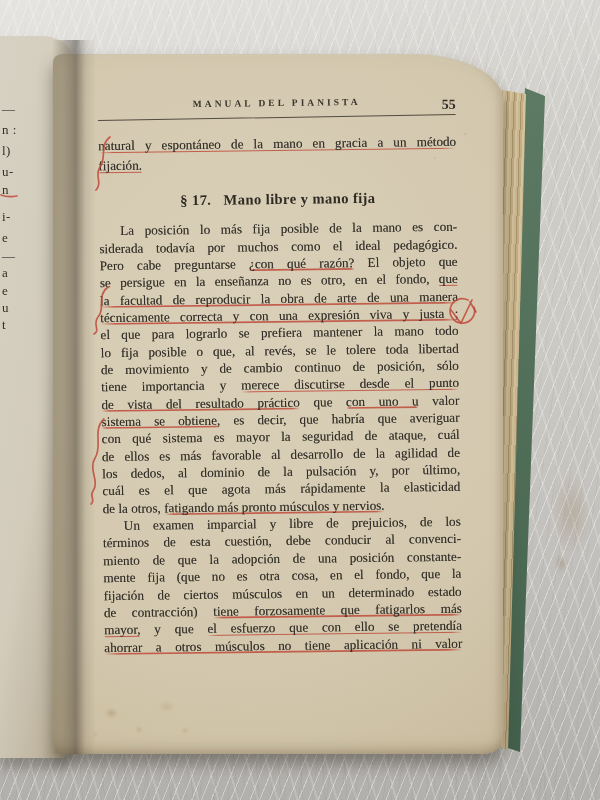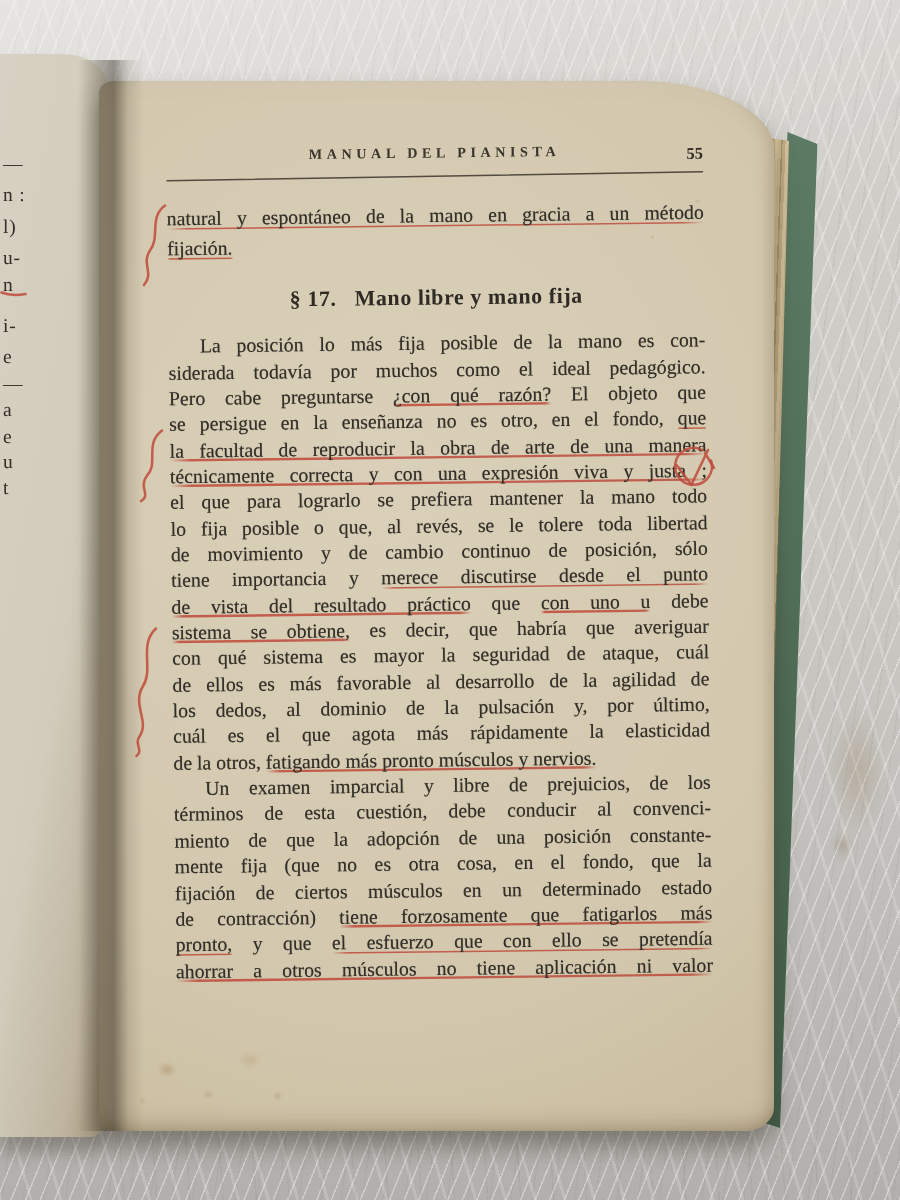--- a/index.html
+++ b/index.html
@@ -68,41 +68,41 @@
     color:var(--c-ink,#332f28);letter-spacing:.5px;
   }
   
   .gutter{
     position:absolute;left:52px;top:40px;width:44px;height:714px;z-index:7;pointer-events:none;
     background:linear-gradient(90deg,rgba(60,50,35,0) 0%,rgba(60,50,35,.30) 32%,rgba(35,28,18,.42) 54%,rgba(60,50,35,.12) 76%,rgba(60,50,35,0) 100%);
   }
 
   
   .main-page{
-    position:absolute;left:66px;top:54px;width:450px;height:700px;z-index:5;
+    position:absolute;left:53px;top:54px;width:450px;height:700px;z-index:5;
     background:radial-gradient(130% 90% at 42% 38%,#dad0b9 0%,#d3c8ae 55%,#c8ba9d 85%,#bfae8e 100%);
     border-radius:10px 90px 20px 8px / 8px 46px 16px 10px;
     box-shadow:
       0 10px 16px rgba(50,44,34,.45),
       inset 16px 0 20px -12px rgba(90,75,50,.55),
       inset -7px 0 12px -6px rgba(120,100,70,.40),
       inset 0 -10px 16px -9px rgba(120,100,70,.45),
       inset 0 6px 10px -6px rgba(255,250,235,.5);
   }
   .content{
     position:absolute;left:48px;top:44px;width:358px;
     transform:rotate(-0.7deg);
     color:var(--c-ink,#332f28);
   }
   .running-header{position:relative;height:15px;}
   .rh-title{
     display:block;text-align:center;font-size:9.5px;font-weight:bold;
     letter-spacing:3px;color:#3a352c;
   }
-  .rh-num{position:absolute;right:0;top:1px;font-size:11px;font-weight:bold;}
+  .rh-num{position:absolute;right:0;top:1px;font-size:14px;font-weight:bold;}
   .header-rule{
     margin-top:4px;height:1.3px;background:rgba(45,40,32,.78);
     border-radius:1px;transform:rotate(-.25deg);
   }
   .intro{margin-top:16px;}
   .intro .bline{line-height:20px;}
   .heading{
     white-space:pre;text-align:center;font-weight:bold;font-size:14.6px;
     margin-top:17px;margin-bottom:12px;letter-spacing:.4px;color:#2f2b24;
   }
@@ -179,34 +179,34 @@
           <div class="bline indent"><span>La posición lo más fija posible de la mano es con-</span></div>
           <div class="bline"><span>siderada todavía por muchos como el ideal pedagógico.</span></div>
           <div class="bline"><span>Pero cabe preguntarse </span><span class="redline">¿con qué razón?</span><span> El objeto que</span></div>
           <div class="bline"><span>se persigue en la enseñanza no es otro, en el fondo, </span><span class="redline">que</span></div>
           <div class="bline"><span class="redline">la facultad de reproducir la obra de arte de una manera</span></div>
           <div class="bline"><span class="redline">técnicamente correcta y con una expresión viva y justa ;</span></div>
           <div class="bline"><span>el que para lograrlo se prefiera mantener la mano todo</span></div>
           <div class="bline"><span>lo fija posible o que, al revés, se le tolere toda libertad</span></div>
           <div class="bline"><span>de movimiento y de cambio continuo de posición, sólo</span></div>
           <div class="bline"><span>tiene importancia y </span><span class="redline">merece discutirse desde el punto</span></div>
-          <div class="bline"><span class="redline">de vista del resultado práctico</span><span> que </span><span class="redline">con uno u</span><span> debe</span></div>
+          <div class="bline"><span class="redline">de vista del resultado práctico</span><span> que </span><span class="redline">con uno u</span><span> valor</span></div>
           <div class="bline"><span class="redline">sistema se obtiene,</span><span> es decir, que habría que averiguar</span></div>
           <div class="bline"><span>con qué sistema es mayor la seguridad de ataque, cuál</span></div>
           <div class="bline"><span>de ellos es más favorable al desarrollo de la agilidad de</span></div>
           <div class="bline"><span>los dedos, al dominio de la pulsación y, por último,</span></div>
           <div class="bline"><span>cuál es el que agota más rápidamente la elasticidad</span></div>
           <div class="bline short"><span>de la otros, </span><span class="redline">fatigando más pronto músculos y nervios.</span></div>
           <div class="bline indent"><span>Un examen imparcial y libre de prejuicios, de los</span></div>
           <div class="bline"><span>términos de esta cuestión, debe conducir al convenci-</span></div>
           <div class="bline"><span>miento de que la adopción de una posición constante-</span></div>
           <div class="bline"><span>mente fija (que no es otra cosa, en el fondo, que la</span></div>
           <div class="bline"><span>fijación de ciertos músculos en un determinado estado</span></div>
           <div class="bline"><span>de contracción) </span><span class="redline">tiene forzosamente que fatigarlos más</span></div>
-          <div class="bline"><span class="redline">pronto,</span><span> y que </span><span class="redline">el esfuerzo que con ello se pretendía</span></div>
+          <div class="bline"><span class="redline">mayor,</span><span> y que </span><span class="redline">el esfuerzo que con ello se pretendía</span></div>
           <div class="bline"><span class="redline">ahorrar a otros músculos no tiene aplicación ni valor</span></div>
         </div>
     </div>
   </div>
 
   <div class="gutter"></div>
   <div class="stain-page"></div>
   <div class="fox-dots"></div>
 
   <svg class="overlay" viewBox="0 0 600 800">

